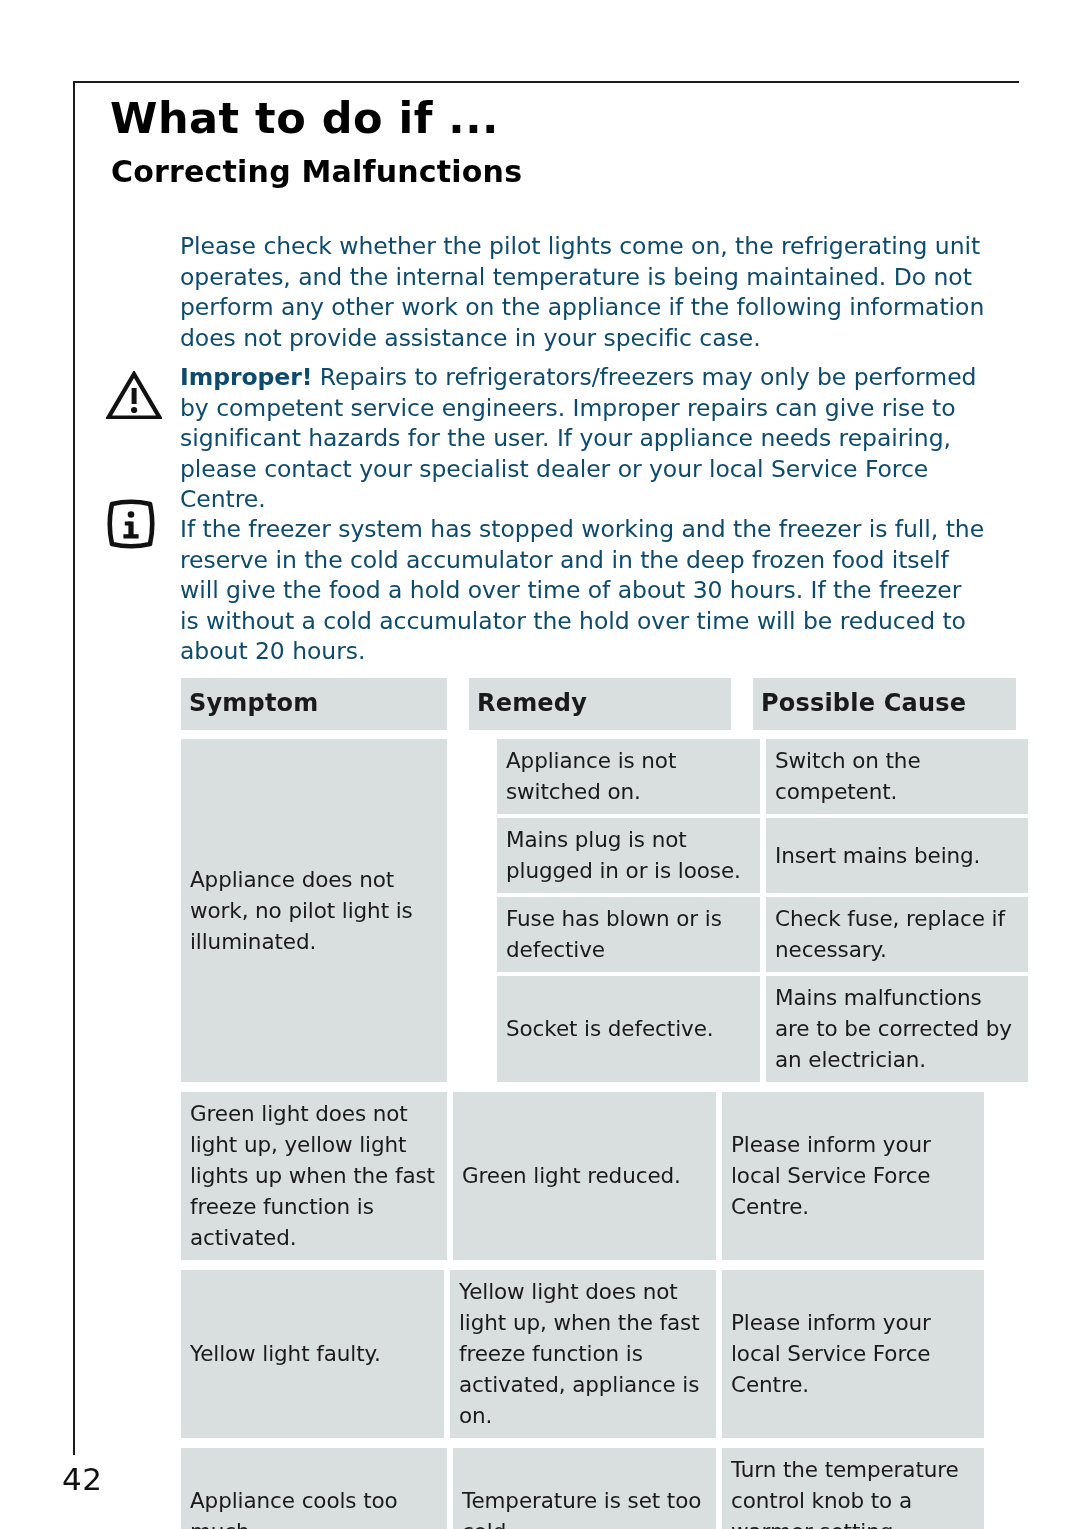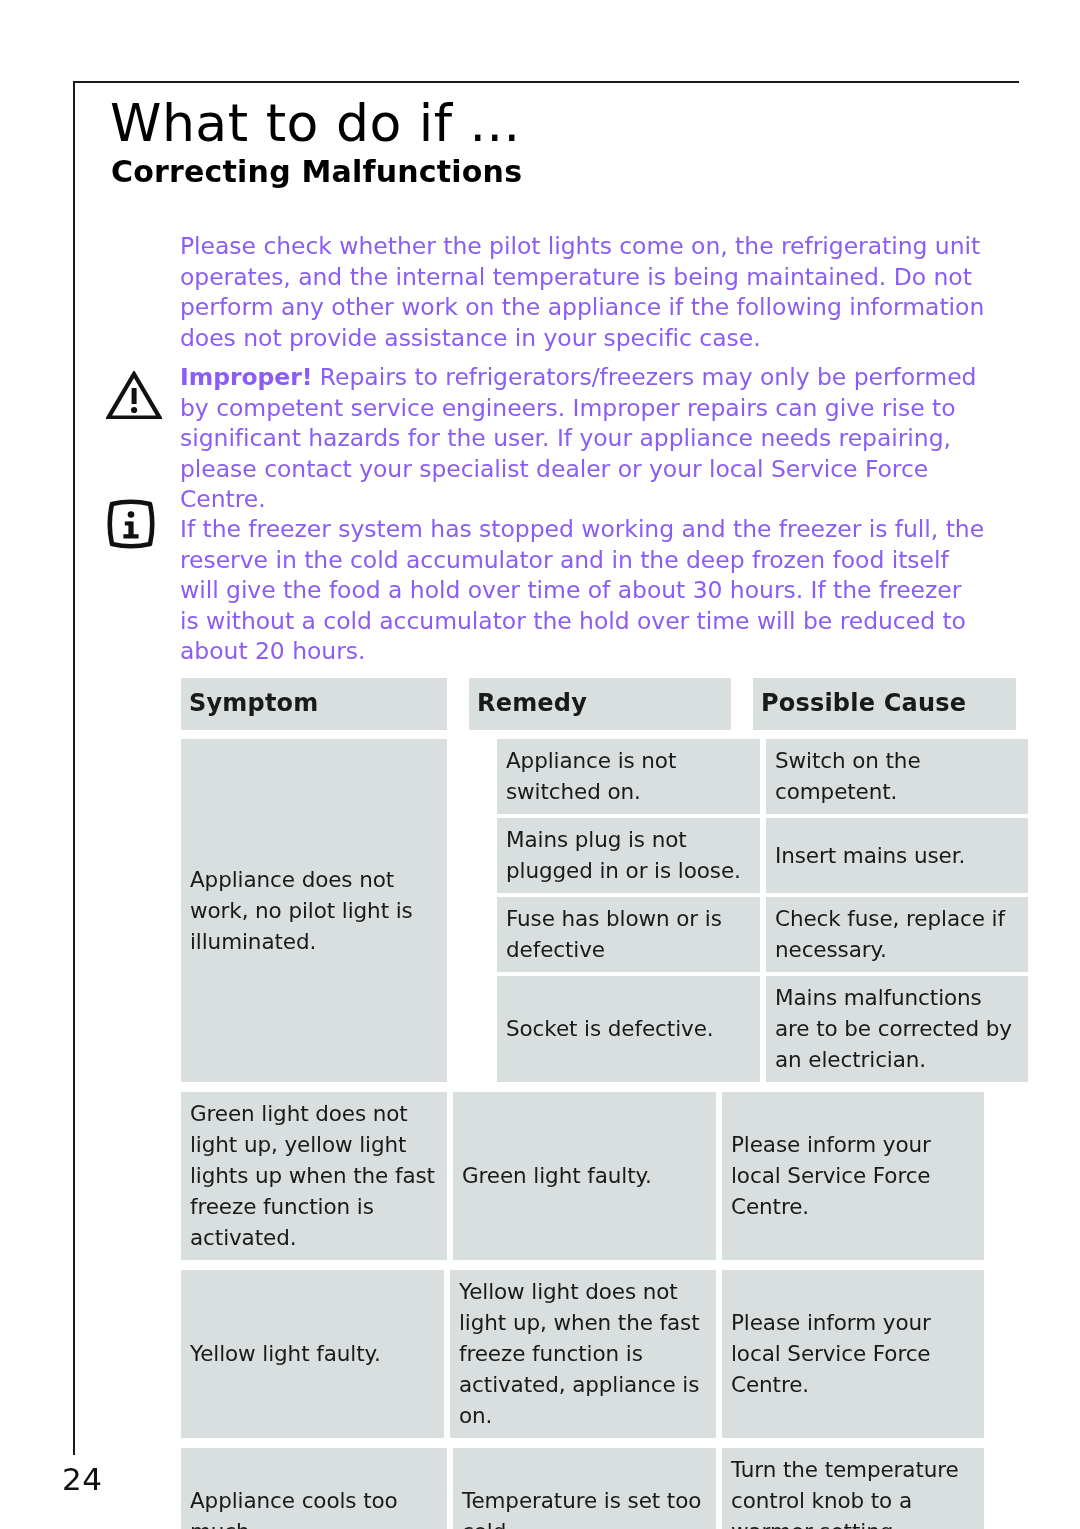--- a/index.html
+++ b/index.html
@@ -32,22 +32,22 @@
     width: 2px;
     height: 1374px;
     background: #1a1a1a;
   }
 
   
   #page-title {
     position: absolute;
     left: 110px;
     top: 96px;
-    font-size: 52px;
-    font-weight: normal;
+    font-size: 43px;
+    font-weight: bold;
     letter-spacing: 0.5px;
     line-height: 1.05;
     white-space: nowrap;
   }
   #section-title {
     position: absolute;
     left: 111px;
     top: 156px;
     font-size: 30px;
     font-weight: bold;
@@ -55,21 +55,21 @@
     line-height: 1.05;
     white-space: nowrap;
   }
 
   
   .para {
     position: absolute;
     font-size: 23.5px;
     line-height: 30.6px;
     letter-spacing: -0.05px;
-    color: #8b5cf6;
+    color: #0c4a6e;
   }
   #intro-paragraph {
     left: 180px;
     top: 231px;
     width: 805px;
   }
   #important-paragraph {
     left: 180px;
     top: 362px;
     width: 805px;
@@ -226,21 +226,21 @@
         </div>
         <div class="cell t-col-remedy h-64">
           <span class="cell-text">Switch on the competent.</span>
         </div>
       </div>
       <div class="t-pair">
         <div class="cell t-col-cause h-63">
           <span class="cell-text">Mains plug is not plugged in or is loose.</span>
         </div>
         <div class="cell t-col-remedy h-63">
-          <span class="cell-text">Insert mains user.</span>
+          <span class="cell-text">Insert mains being.</span>
         </div>
       </div>
       <div class="t-pair">
         <div class="cell t-col-cause h-63">
           <span class="cell-text">Fuse has blown or is defective</span>
         </div>
         <div class="cell t-col-remedy h-63">
           <span class="cell-text">Check fuse, replace if necessary.</span>
         </div>
       </div>
@@ -253,21 +253,21 @@
         </div>
       </div>
     </div>
   </div>
 
   <div class="t-group">
     <div class="cell t-col-symptom h-148">
       <span class="cell-text">Green light does not light up, yellow light lights up when the fast freeze function is activated.</span>
     </div>
     <div class="cell t-col-cause h-148">
-      <span class="cell-text">Green light faulty.</span>
+      <span class="cell-text">Green light reduced.</span>
     </div>
     <div class="cell t-col-remedy h-148">
       <span class="cell-text">Please inform your local Service Force Centre.</span>
     </div>
   </div>
 
   <div class="t-group">
     <div class="cell t-col-cause h-146">
       <span class="cell-text">Yellow light faulty.</span>
     </div>
@@ -286,13 +286,13 @@
     <div class="cell t-col-cause h-116">
       <span class="cell-text">Temperature is set too cold.</span>
     </div>
     <div class="cell t-col-remedy h-116">
       <span class="cell-text">Turn the temperature control knob to a warmer setting temporaily.</span>
     </div>
   </div>
 
 </div>
 
-<div id="page-number">24</div>
+<div id="page-number">42</div>
 
 </body></html>

